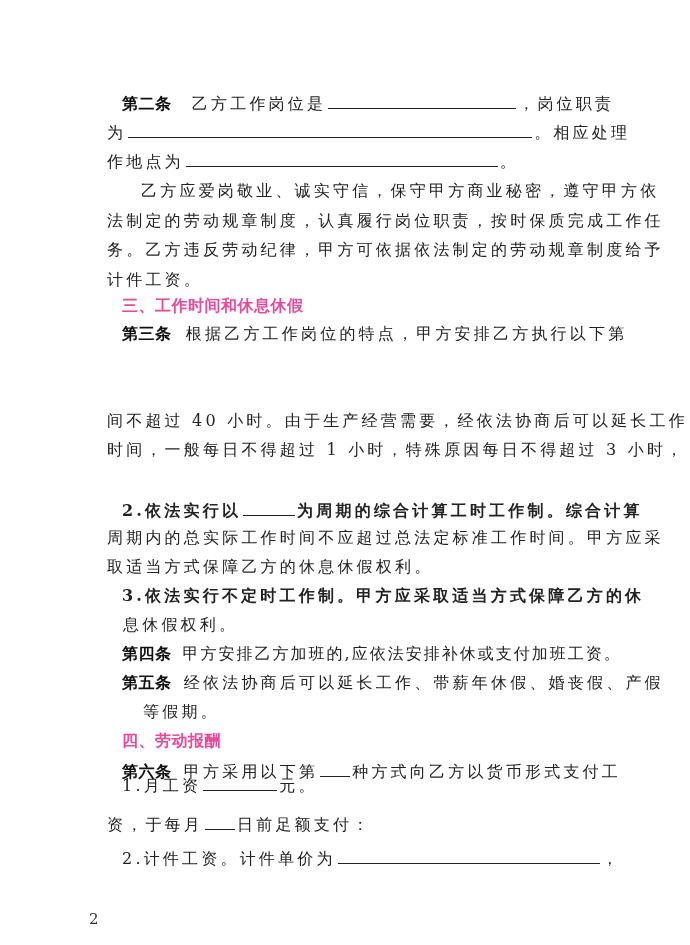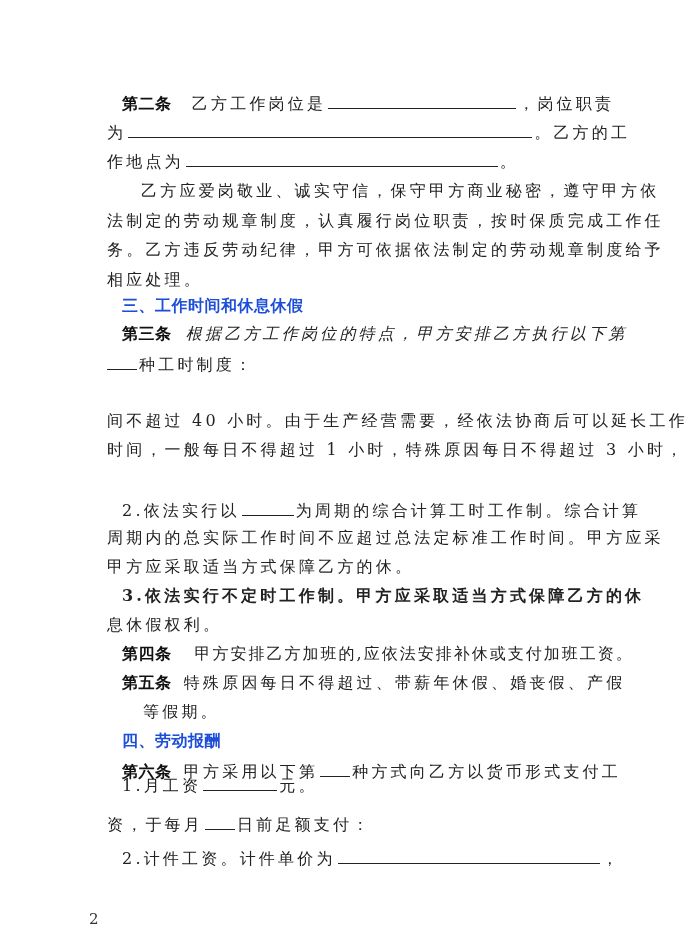--- a/index.html
+++ b/index.html
@@ -9,75 +9,72 @@
       color: #222222;
     }
     .page { position: absolute; left: 0; top: 0; width: 690px; height: 945px; background: #fff; }
     .line {
       position: absolute; left: 107px; width: 490px;
       font-size: 16px; line-height: 20px; height: 20px;
       white-space: nowrap; letter-spacing: 3.2px;
     }
     .ind { left: 120px; }
     .b { font-family: "DejaVu Sans", "Liberation Sans", sans-serif; font-weight: bold; letter-spacing: 0.5px; color: #111; }
-    .heading { font-family: "DejaVu Sans", "Liberation Sans", sans-serif; font-weight: bold; letter-spacing: 0.5px; color: #1d4ed8; }
+    .heading { font-family: "DejaVu Sans", "Liberation Sans", sans-serif; font-weight: bold; letter-spacing: 0.5px; color: #ec4899; }
     .blank { display: inline-block; border-bottom: 1.2px solid #222; height: 16px; vertical-align: baseline; margin: 0 2px; }
     .pagenum { position: absolute; left: 89px; top: 910px; font-size: 15px; color: #333; }
   </style>
 </head>
 <body>
 
 <div class="page">
 
   <div class="line" style="top:92px; left:122px; width:475px;">
     <span class="b">第二条</span>
     <span style="margin-left:12px;">乙方工作岗位是</span><span class="blank" style="width:188px;"></span><span>，岗位职责</span>
   </div>
   <div class="line" style="top:121px;">
-    <span>为</span><span class="blank" style="width:404px;"></span><span>。乙方的工</span>
+    <span>为</span><span class="blank" style="width:404px;"></span><span>。相应处理</span>
   </div>
   <div class="line" style="top:150px;">
     <span>作地点为</span><span class="blank" style="width:312px;"></span><span>。</span>
   </div>
 
   <div class="line ind" style="top:181px; left:141px;">乙方应爱岗敬业、诚实守信，保守甲方商业秘密，遵守甲方依</div>
   <div class="line" style="top:211px;">法制定的劳动规章制度，认真履行岗位职责，按时保质完成工作任</div>
   <div class="line" style="top:240px;">务。乙方违反劳动纪律，甲方可依据依法制定的劳动规章制度给予</div>
-  <div class="line" style="top:270px;">相应处理。</div>
+  <div class="line" style="top:270px;">计件工资。</div>
 
   <div class="line heading" style="top:296px; left:122px;">三、工作时间和休息休假</div>
 
   <div class="line" style="top:324px; left:122px;">
     <span class="b">第三条</span>
-    <span style="margin-left:6px;font-style:italic;">根据乙方工作岗位的特点，甲方安排乙方执行以下第</span>
-  </div>
-  <div class="line" style="top:353px;">
-    <span class="blank" style="width:30px; margin-left:0;"></span><span>种工时制度：</span>
+    <span style="margin-left:6px;">根据乙方工作岗位的特点，甲方安排乙方执行以下第</span>
   </div>
 
   <div class="line" style="top:411px;">间不超过 40 小时。由于生产经营需要，经依法协商后可以延长工作</div>
   <div class="line" style="top:440px;">时间，一般每日不得超过 1 小时，特殊原因每日不得超过 3 小时，</div>
 
-  <div class="line" style="top:499px; left:122px;">
+  <div class="line" style="top:499px; left:122px;font-weight:bold;">
     <span>2.依法实行以</span><span class="blank" style="width:52px;"></span><span>为周期的综合计算工时工作制。综合计算</span>
   </div>
   <div class="line" style="top:528px;">周期内的总实际工作时间不应超过总法定标准工作时间。甲方应采</div>
-  <div class="line" style="top:557px;">甲方应采取适当方式保障乙方的休。</div>
+  <div class="line" style="top:557px;">取适当方式保障乙方的休息休假权利。</div>
 
   <div class="line" style="top:586px; left:122px;font-weight:bold;">3.依法实行不定时工作制。甲方应采取适当方式保障乙方的休</div>
-  <div class="line" style="top:615px;">息休假权利。</div>
+  <div class="line" style="top:615px;margin-left:16px;">息休假权利。</div>
 
   <div class="line" style="top:644px; left:122px; letter-spacing:2px;">
     <span class="b">第四条</span>
-    <span style="margin-left:16px;">甲方安排乙方加班的,应依法安排补休或支付加班工资。</span>
+    <span style="margin-left:4px;">甲方安排乙方加班的,应依法安排补休或支付加班工资。</span>
   </div>
 
   <div class="line" style="top:673px; left:122px;">
     <span class="b">第五条</span>
-    <span style="margin-left:4px;">特殊原因每日不得超过、带薪年休假、婚丧假、产假</span>
+    <span style="margin-left:4px;">经依法协商后可以延长工作、带薪年休假、婚丧假、产假</span>
   </div>
   <div class="line" style="top:702px;margin-left:36px;">等假期。</div>
 
   <div class="line" style="top:760px; left:122px;">
     <span class="b">第六条</span>
     <span style="margin-left:4px;">甲方采用以下第</span><span class="blank" style="width:30px;"></span><span>种方式向乙方以货币形式支付工</span>
   </div>
 
   <div class="line heading" style="top:731px; left:122px;">四、劳动报酬</div>
   <div class="line" style="top:789px;margin-top:24px;">

